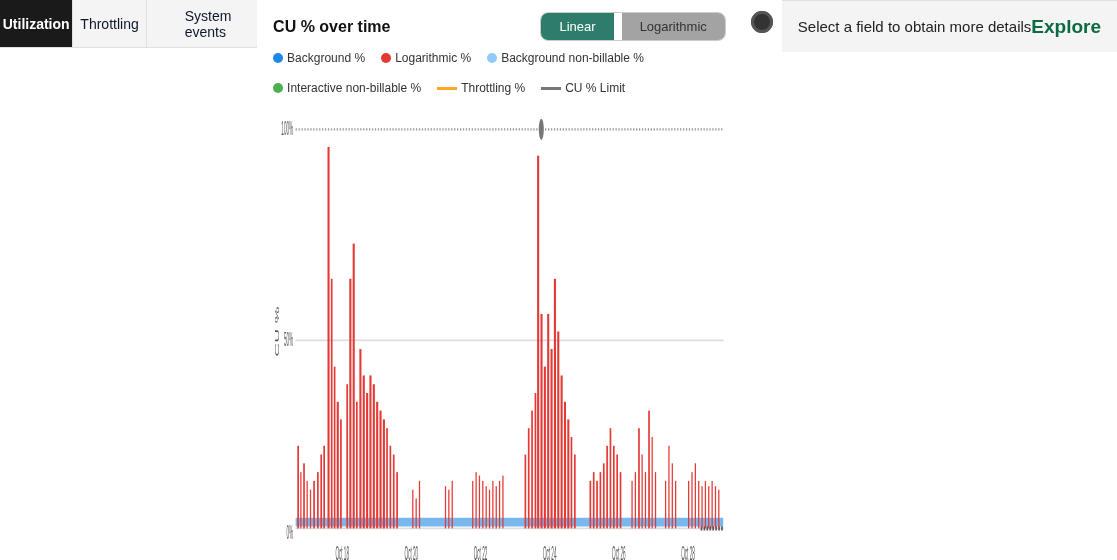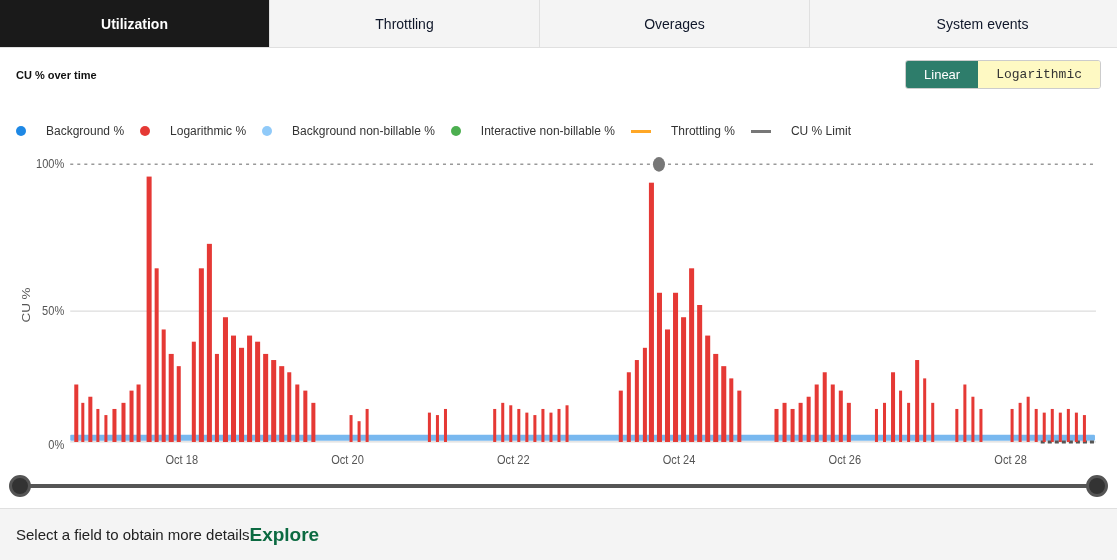--- a/index.html
+++ b/index.html
@@ -1,39 +1,39 @@
 <!DOCTYPE html>
 <html><head>
   <meta charset="utf-8">
   <style>
     * { box-sizing: border-box; margin: 0; padding: 0; }
     body { font-family: 'Segoe UI', Arial, sans-serif; background: #fff; width: 1117px; height: 560px; overflow: hidden; }
 
-    .container { width: 1117px; height: 560px; display: flex; flex-direction: column; }
+    .container { width: 1117px; height: 560px; display: flex; flex-direction: row; }
 
     
     .tab-bar { display: flex; border-bottom: 1px solid #e0e0e0; height: 48px; }
     .tab { flex: 1; display: flex; align-items: center; justify-content: center; font-size: 14px; cursor: pointer; border-right: 1px solid #e0e0e0; color: #0f172a; background: #f4f4f4; }
     .tab.active { background: #1a1a1a; color: #fff; font-weight: 600; }
     .tab:last-child { border-right: none; padding-left: 38px; }
 
     
     .main { flex: 1; display: flex; flex-direction: column; padding: 12px 16px 0 16px; }
 
     
     .header-row { display: flex; align-items: center; justify-content: space-between; margin-bottom: 10px; }
-    .chart-title { font-size: 11px; font-weight: 600; color: #111; }
-    .scale-buttons { display: flex; border: 1px solid #ccc; border-radius: 3px; overflow: hidden; }
+    .chart-title { font-size: 16px; font-weight: 600; color: #111; }
+    .scale-buttons { display: flex; border: 1px solid #ccc; border-radius: 8px; overflow: hidden; gap: 8px; }
     .scale-btn { padding: 6px 18px; font-size: 13px; cursor: pointer; border: none; outline: none; }
     .scale-btn.active { background: #2e7d6b; color: #fff; }
-    .scale-btn.inactive { background: #fef9c3; color: #333; font-family: Liberation Mono, monospace; }
+    .scale-btn.inactive { background: #a3a3a3; color: #333; }
 
     
     .legend { display: flex; align-items: center; gap: 16px; flex-wrap: wrap; margin-bottom: 8px; font-size: 12px; color: #333; }
-    .legend-item { display: flex; align-items: center; gap: 20px; margin-top: 25px; }
+    .legend-item { display: flex; align-items: center; gap: 4px; }
     .legend-dot { width: 10px; height: 10px; border-radius: 50%; display: inline-block; }
     .legend-dash { width: 20px; height: 3px; display: inline-block; }
 
     
     .chart-area { flex: 1; position: relative; min-height: 0; }
     svg.chart { width: 100%; height: 100%; }
 
     
     .slider-area { height: 44px; display: flex; align-items: center; padding: 0 10px; position: relative; background: #fff; }
     .slider-track { width: 100%; height: 4px; background: #ccc; border-radius: 2px; position: relative; }
@@ -45,21 +45,20 @@
     .explore-btn { font-size: 19px; color: #0b6a41; font-weight: 600; cursor: pointer; background: none; border: none; }
   </style>
 </head>
 <body>
 
 <div class="container">
 
   <div class="tab-bar">
     <div class="tab active">Utilization</div>
     <div class="tab">Throttling</div>
-    <div class="tab">Overages</div>
     <div class="tab">System events</div>
   </div>
 
   <div class="main">
 
     <div class="header-row">
       <span class="chart-title">CU % over time</span>
       <div class="scale-buttons">
         <button class="scale-btn active">Linear</button>
         <button class="scale-btn inactive">Logarithmic</button>

